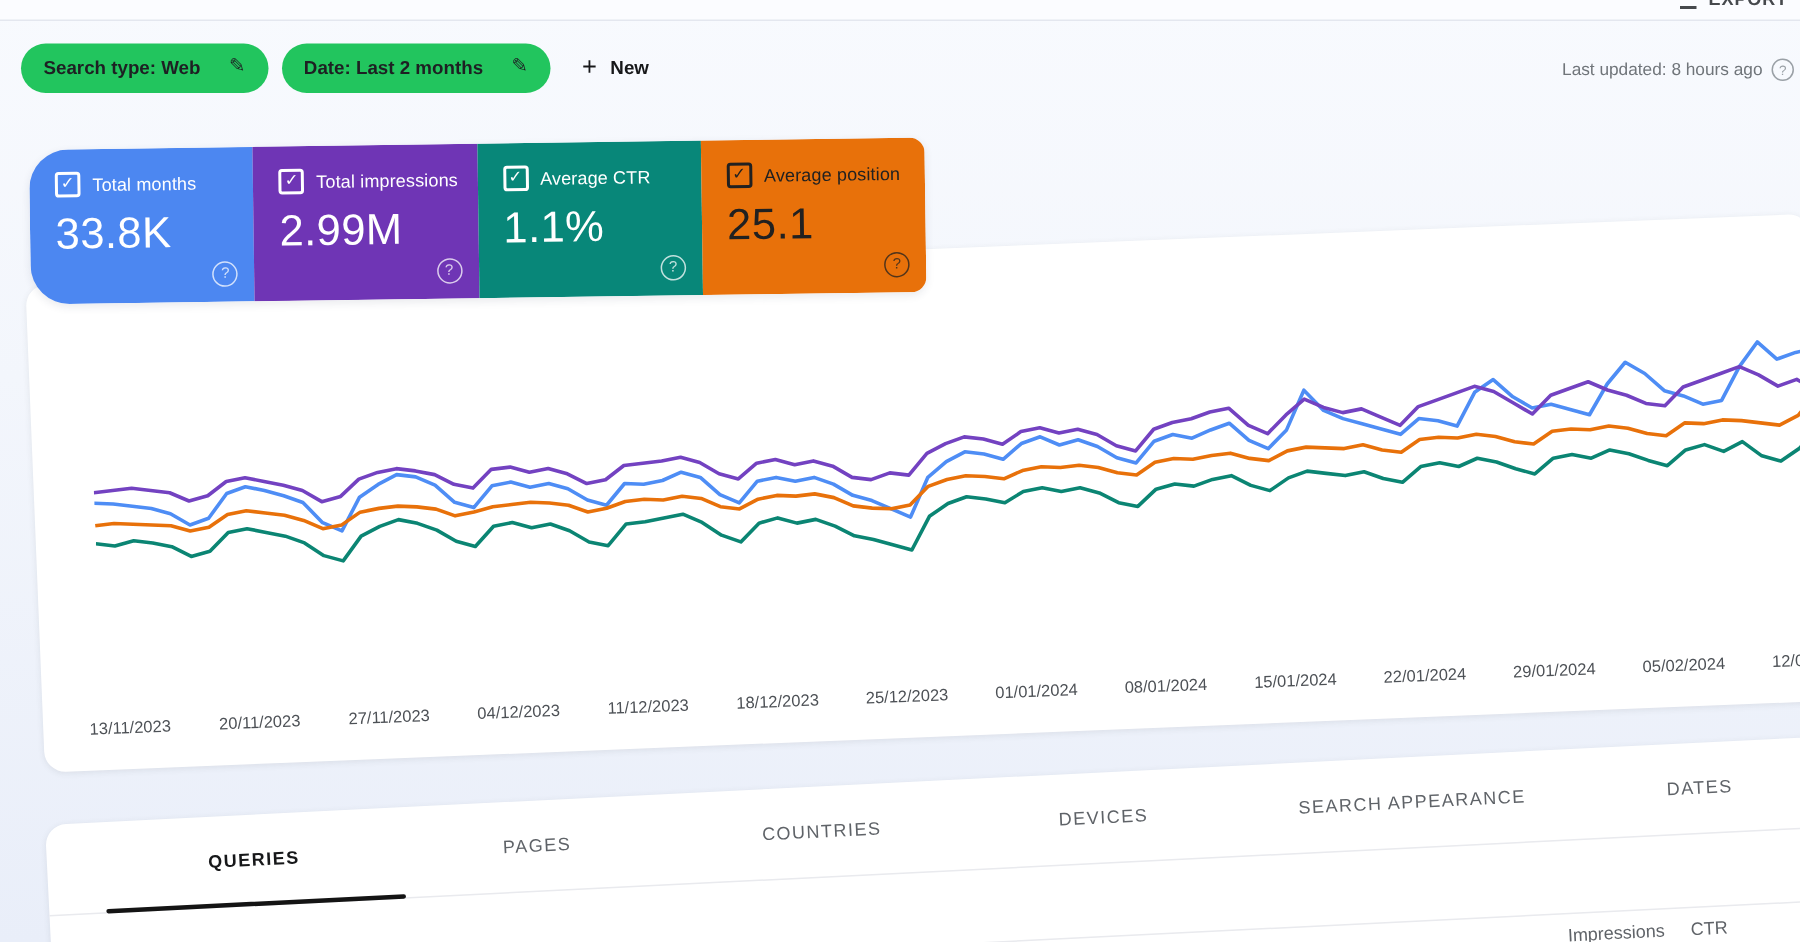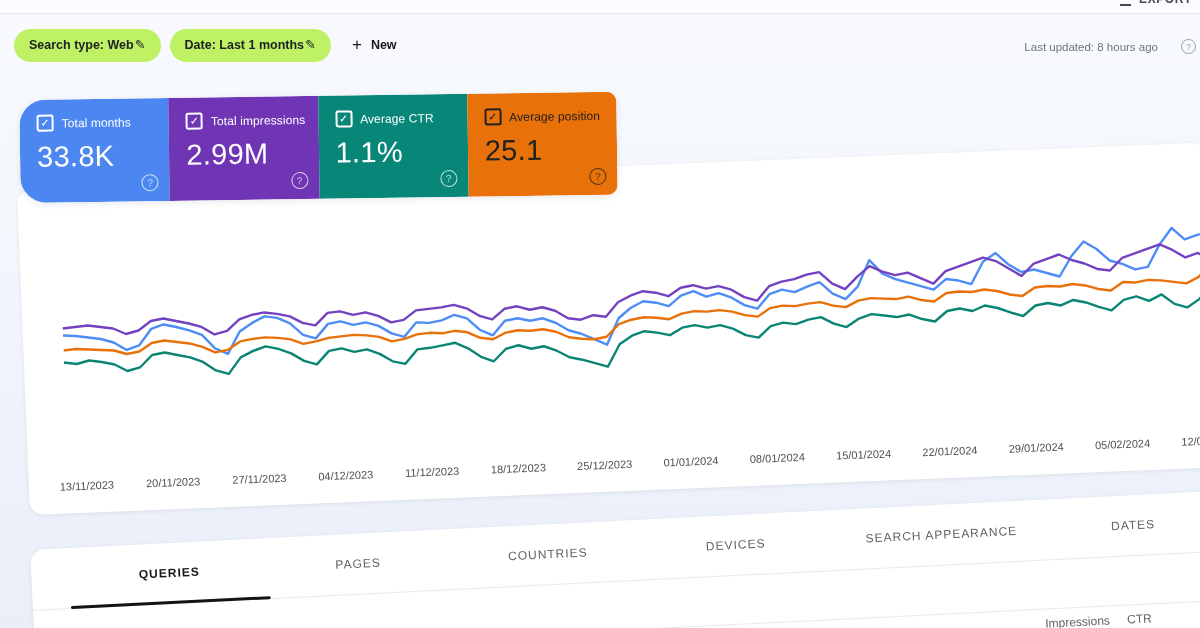--- a/index.html
+++ b/index.html
@@ -11,27 +11,27 @@
   
   .top-strip{position:absolute;left:0;top:0;width:1200px;height:13px;
     background:#fbfcff;border-bottom:1px solid #e4e7ef;}
   .export-btn{position:absolute;top:-10px;right:2px;display:flex;align-items:center;gap:7px;
     color:#46494d;font-size:12px;font-weight:700;letter-spacing:.6px;padding:2px 6px;}
   .dl-icon{width:13px;height:13px;display:inline-block;position:relative;}
   .dl-icon:before{content:"";position:absolute;left:1px;right:1px;bottom:0;height:2px;background:#46494d;}
   .dl-icon:after{content:"↓";position:absolute;left:0;right:0;top:-6px;text-align:center;font-size:11px;color:#46494d;}
   
   .filterbar{position:absolute;left:0;top:14px;width:1200px;height:62px;display:flex;align-items:center;padding:0 14px;box-sizing:border-box;}
-  .chip{display:flex;align-items:center;gap:1px;background:#bef264;border-radius:17px;
+  .chip{display:flex;align-items:center;gap:19px;background:#22c55e;border-radius:17px;
     height:33px;padding:0 15px;font-size:12.5px;font-weight:700;color:#1e2023;margin-right:9px;}
   .pencil{font-size:13px;color:#1e2023;transform:translateY(-1px);}
   .new-btn{display:flex;align-items:center;gap:9px;color:#17181a;font-size:12.5px;font-weight:700;
     padding:0 12px;height:33px;}
   .plus{font-size:17px;font-weight:400;line-height:1;transform:translateY(-1px);}
-  .last-updated{position:absolute;right:14px;top:39px;font-size:11.5px;color:#70757a;display:flex;align-items:center;gap:23px;}
+  .last-updated{position:absolute;right:14px;top:39px;font-size:11.5px;color:#70757a;display:flex;align-items:center;gap:6px;}
   .help-mini{width:13px;height:13px;border:1.2px solid #9aa0a6;border-radius:50%;font-size:9px;color:#9aa0a6;
     display:inline-flex;align-items:center;justify-content:center;flex:0 0 auto;}
   
   .cards{position:absolute;left:20px;top:100px;width:597px;height:103px;display:flex;
     transform:rotate(-0.8deg);transform-origin:0 50%;z-index:5;
     border-radius:26px 10px 10px 26px;overflow:hidden;box-shadow:0 2px 6px rgba(40,50,80,.10);}
   .card{flex:1 1 0;position:relative;padding:15px 0 0 17px;box-sizing:border-box;}
   .card-label-row{display:flex;align-items:center;gap:8px;}
   .cbx{width:13px;height:13px;border:2px solid currentColor;border-radius:2.5px;font-size:11px;line-height:12px;
     text-align:center;font-weight:700;flex:0 0 auto;}
@@ -68,21 +68,21 @@
     <span>EXPORT</span>
   </div>
 </div>
 
 <div class="filterbar">
   <div class="chip">
     <span>Search type: Web</span>
     <span class="pencil">✎</span>
   </div>
   <div class="chip">
-    <span>Date: Last 1 months</span>
+    <span>Date: Last 2 months</span>
     <span class="pencil">✎</span>
   </div>
   <div class="new-btn">
     <span class="plus">+</span>
     <span>New</span>
   </div>
 </div>
 <div class="last-updated">
   <span>Last updated: 8 hours ago</span>
   <span class="help-mini" style="margin-right:-10px;">?</span>

